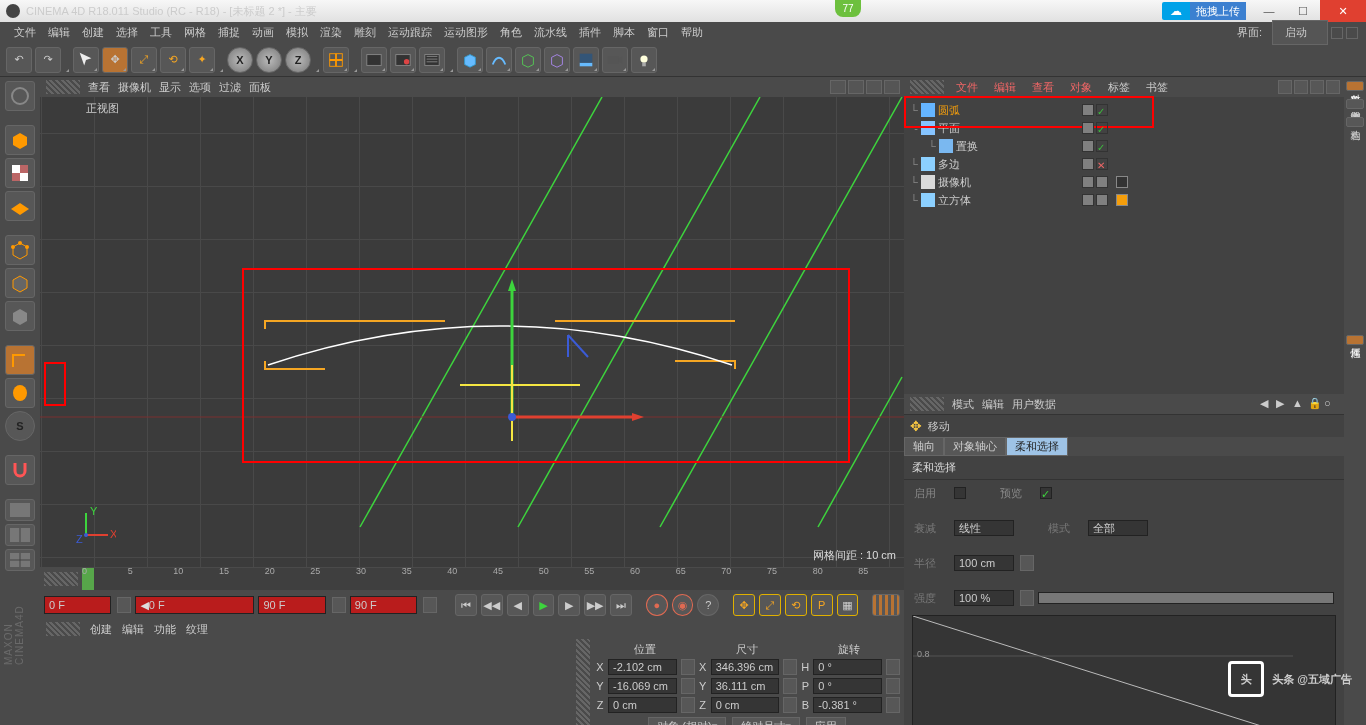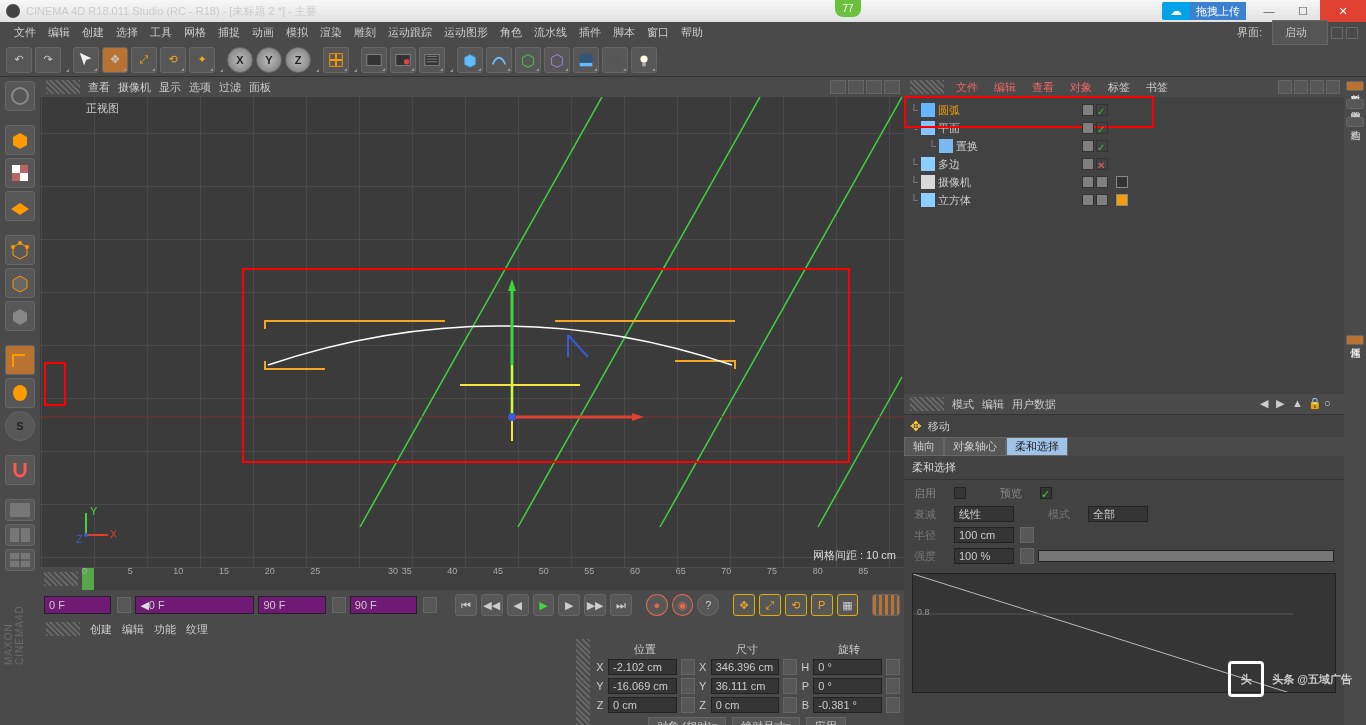--- a/index.html
+++ b/index.html
@@ -60,21 +60,21 @@
 .viewport .redbox{position:absolute;border:2px solid red;}
 .vp-axis{position:absolute;left:36px;bottom:22px;width:40px;height:40px;}
 
 
 .timeline{height:24px;background:#4a4a4a;display:flex;align-items:center;position:relative;padding-left:4px;}
 .timeline .hash{width:34px;height:14px;background:repeating-linear-gradient(45deg,#666,#666 2px,#4a4a4a 2px,#4a4a4a 4px);}
 .tl-scale{flex:1;position:relative;height:22px;margin-left:4px;background:#3f3f3f;}
 .tl-scale .gmark{position:absolute;left:0;top:0;width:12px;height:100%;background:#57a64a;}
 .tl-num{position:absolute;top:-2px;font-size:9px;color:#aaa;}
 .playbar{height:28px;background:#4a4a4a;display:flex;align-items:center;gap:4px;padding:0 4px;}
-.fld{height:18px;background:#701a75;border:1px solid #222;display:flex;align-items:center;padding:0 4px;color:#ddd;position:relative;}
+.fld{height:18px;background:#b91c1c;border:1px solid #222;display:flex;align-items:center;padding:0 4px;color:#ddd;position:relative;}
 .fld.sm{width:68px;}
 .stepper{width:14px;height:16px;background:#575757;border:1px solid #666;margin-left:2px;}
 .pbtn{width:22px;height:22px;background:#575757;border:1px solid #666;border-radius:3px;display:flex;align-items:center;justify-content:center;}
 .pbtn.round{border-radius:50%;}
 .pbtn.red{border-color:#e06a52;color:#e06a52;}
 .pbtn.key{border-color:#e0b000;width:22px;}
 
 
 .funcbar{height:20px;background:#4a4a4a;display:flex;align-items:center;padding-left:6px;gap:10px;}
 
@@ -116,21 +116,21 @@
 .am-head .hash{width:34px;height:14px;background:repeating-linear-gradient(45deg,#666,#666 2px,#4a4a4a 2px,#4a4a4a 4px);}
 .am-head .ricons{margin-left:auto;display:flex;gap:2px;padding-right:6px;}
 .am-head .ricons .ri{width:14px;height:14px;}
 .am-body{flex:1;background:#424242;border-top:1px solid #333;overflow:hidden;position:relative;}
 .am-title{display:flex;align-items:center;gap:6px;height:22px;padding-left:6px;}
 .am-title .ti{color:#f5c542;font-size:14px;}
 .am-tabs{display:flex;height:19px;background:#4a4a4a;}
 .am-tab{padding:0 8px;border:1px solid #666;background:#575757;display:flex;align-items:center;}
 .am-tab.act{background:#9ec3e6;color:#222;}
 .am-sec{color:#ddd;padding:4px 8px;border-bottom:1px solid #333;}
-.am-grid{padding:4px 10px;display:flex;flex-direction:column;gap:3px;}
+.am-grid{padding:4px 10px;display:flex;flex-direction:column;gap:17px;}
 .am-r{display:flex;align-items:center;height:18px;gap:4px;}
 .am-r .l{width:36px;color:#888;}
 .am-r .chk{width:12px;height:12px;background:#353535;border:1px solid #222;}
 .am-in{height:16px;background:#353535;border:1px solid #222;padding-left:4px;display:flex;align-items:center;}
 .am-in.sm{width:60px;}
 .am-slide{flex:1;height:12px;background:#353535;border:1px solid #222;}
 .am-slide.half::before{content:"";display:block;height:100%;width:50%;background:#777;}
 .am-graph{margin:4px 8px;height:120px;background:#353535;border:1px solid #222;position:relative;}
 .tick{position:absolute;font-size:9px;color:#999;}
 .brand{position:absolute;left:3px;bottom:60px;width:30px;height:80px;color:#6a6a6a;writing-mode:vertical-rl;transform:rotate(180deg);font-size:10px;letter-spacing:1px;}
@@ -415,21 +415,21 @@
     <div class="timeline">
       <div class="hash"></div>
       <div class="tl-scale" id="tlscale">
           <div class="gmark"></div>
           <span class="tl-num" style="left: 0%;">0</span>
           <span class="tl-num" style="left: 5.55556%;">5</span>
           <span class="tl-num" style="left: 11.1111%;">10</span>
           <span class="tl-num" style="left: 16.6667%;">15</span>
           <span class="tl-num" style="left: 22.2222%;">20</span>
           <span class="tl-num" style="left: 27.7778%;">25</span>
-          <span class="tl-num" style="left: 33.3333%; margin-left: 32px;">30</span>
+          <span class="tl-num" style="left: 33.3333%;">30</span>
           <span class="tl-num" style="left: 38.8889%;">35</span>
           <span class="tl-num" style="left: 44.4444%;">40</span>
           <span class="tl-num" style="left: 50%;">45</span>
           <span class="tl-num" style="left: 55.5556%;">50</span>
           <span class="tl-num" style="left: 61.1111%;">55</span>
           <span class="tl-num" style="left: 66.6667%;">60</span>
           <span class="tl-num" style="left: 72.2222%;">65</span>
           <span class="tl-num" style="left: 77.7778%;">70</span>
           <span class="tl-num" style="left: 83.3333%;">75</span>
           <span class="tl-num" style="left: 88.8889%;">80</span>

